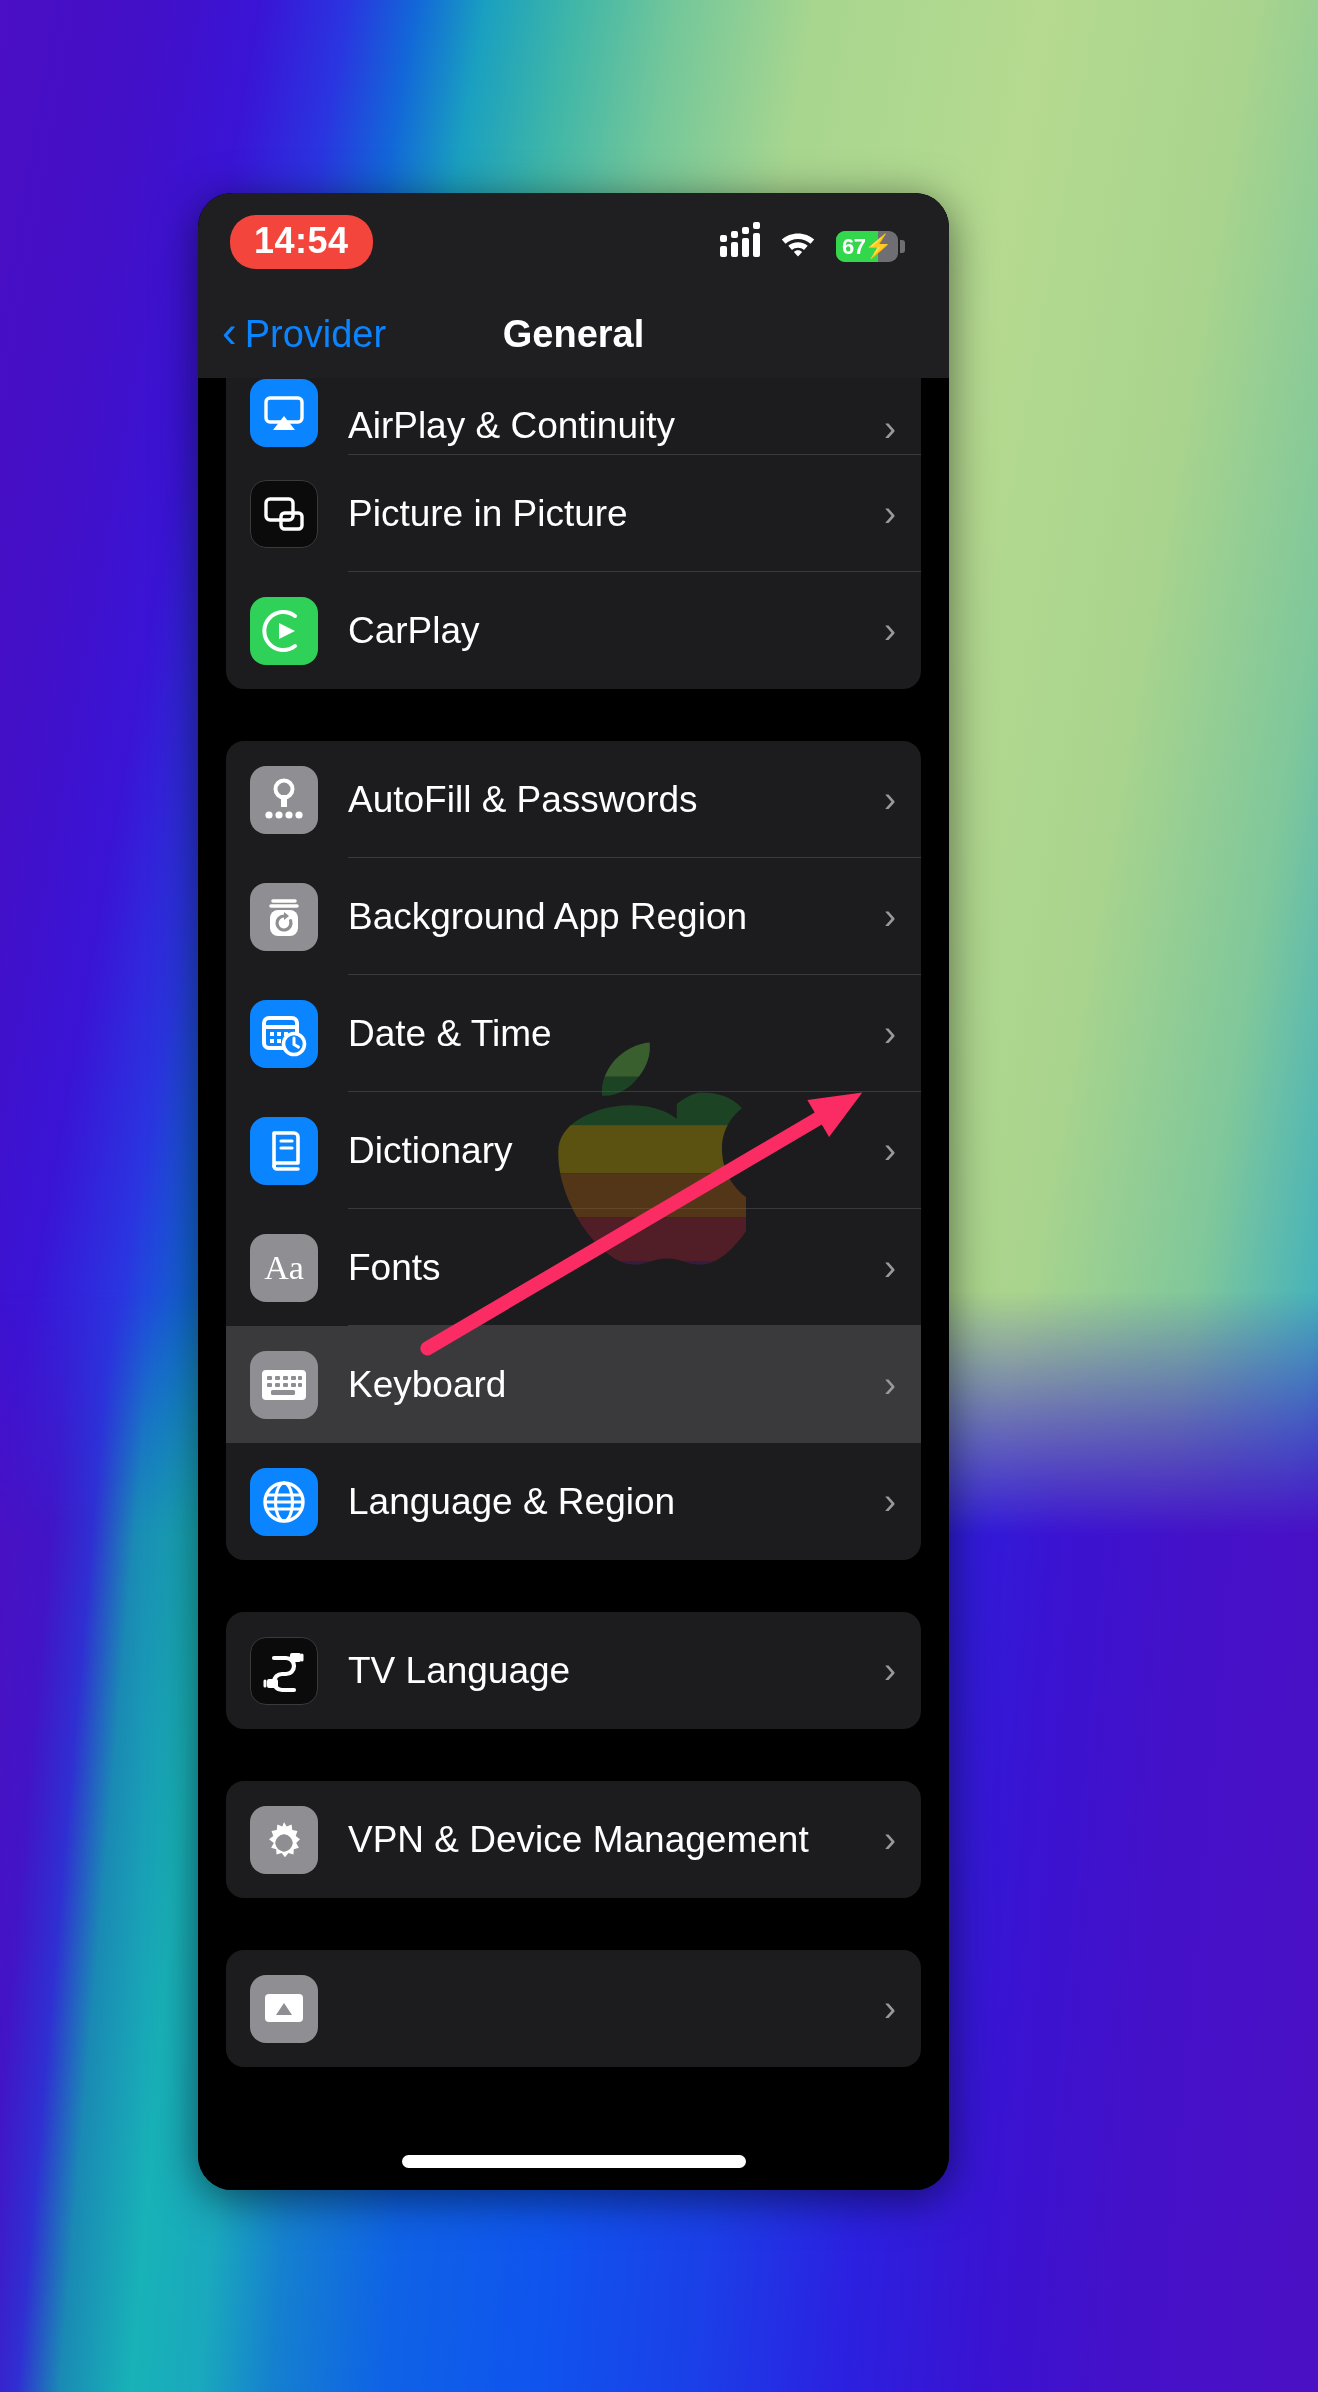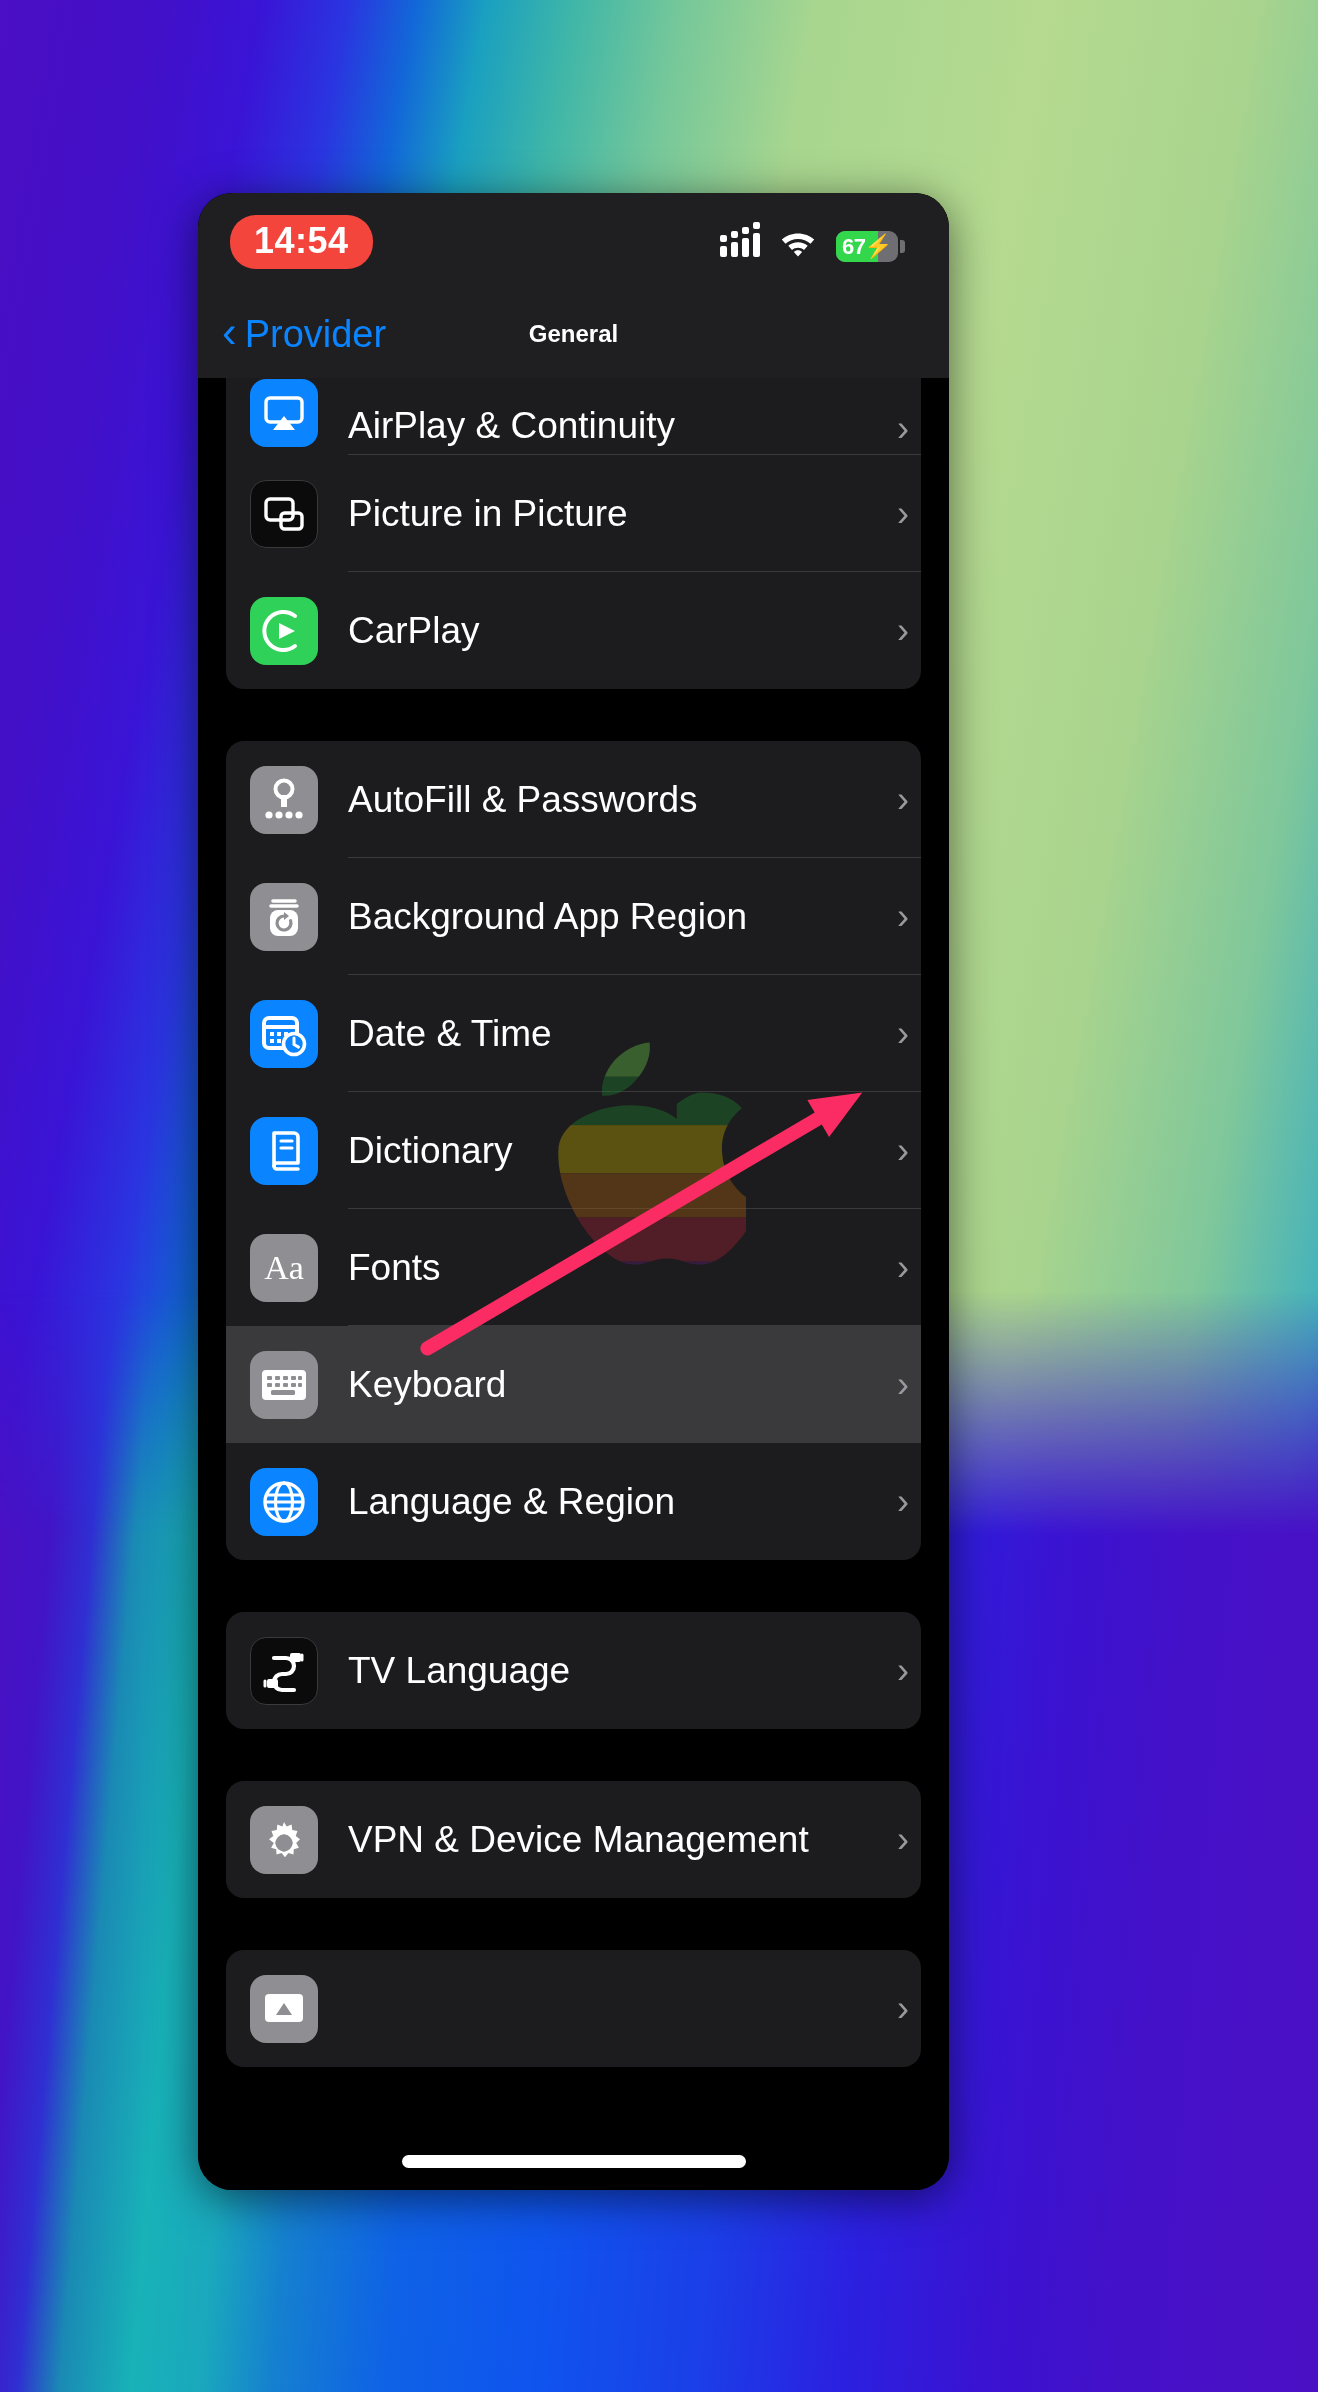--- a/index.html
+++ b/index.html
@@ -118,21 +118,21 @@
   #back-btn {
     display: flex; align-items: center; gap: 8px;
     margin-left: 24px;
     color: #0A84FF;
     font-size: 38px;
     cursor: pointer;
   }
   #back-chevron { font-size: 44px; line-height: 1; font-weight: 300; margin-top:-4px;}
   #nav-title {
     position: absolute; left: 0; right: 0; text-align: center;
-    color: #fff; font-size: 24px; font-weight: bold;
+    color: #fff; font-size: 38px; font-weight: bold;
     pointer-events: none;
   }
 
   
   #content {
     position: absolute; top: 185px; left: 0; right: 0; bottom: 0;
     background: #000;
     overflow: hidden;
   }
   .group {
@@ -140,21 +140,21 @@
     background: #1c1c1e;
     border-radius: 18px;
     overflow: hidden;
   }
   .group.first { border-radius: 0 0 18px 18px; margin-top: 0; }
 
   .row {
     position: relative;
     display: flex; align-items: center;
     height: 117px;
-    padding: 0 12px 0 24px;
+    padding: 0 25px 0 24px;
     cursor: pointer;
   }
   .row.selected { background: #3a3a3c; }
   .row.clipped-top { height: 77px; align-items: flex-end; padding-bottom: 8px; }
   .row .sep {
     position: absolute; left: 122px; right: 0; bottom: 0; height: 1px;
     background: #3a3a3c;
   }
   .row:last-child .sep { display: none; }
 

